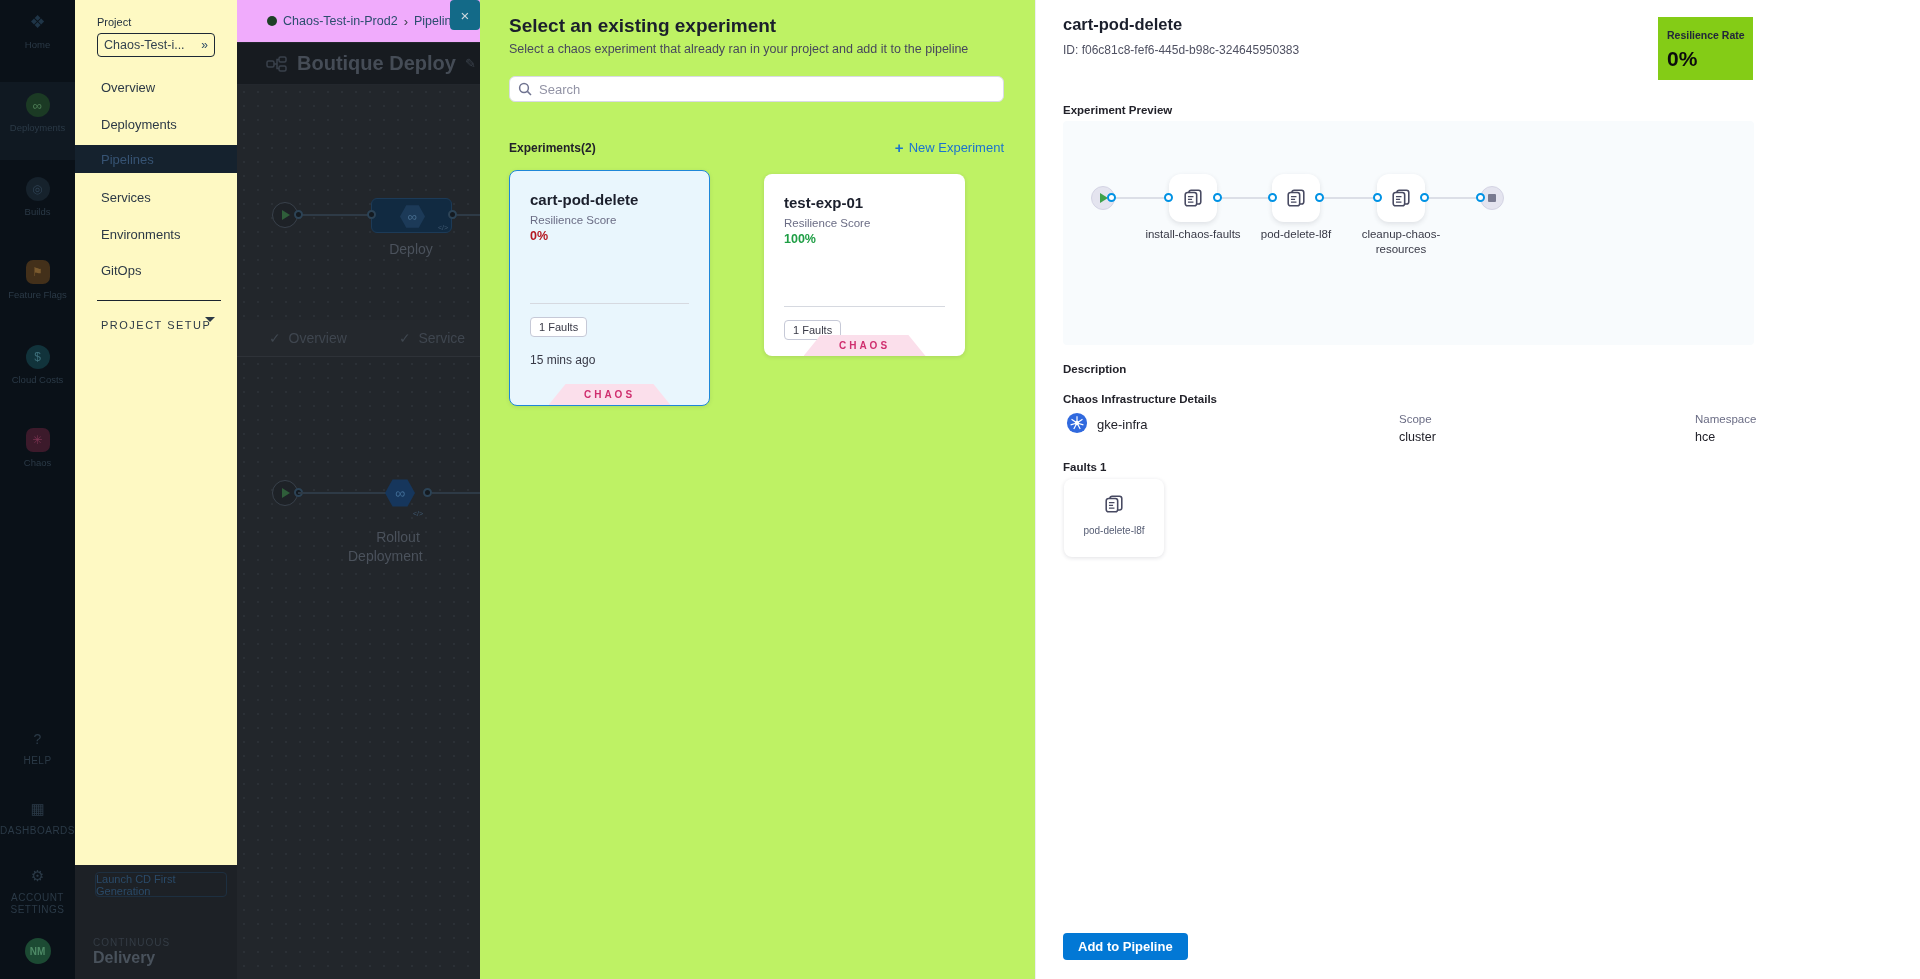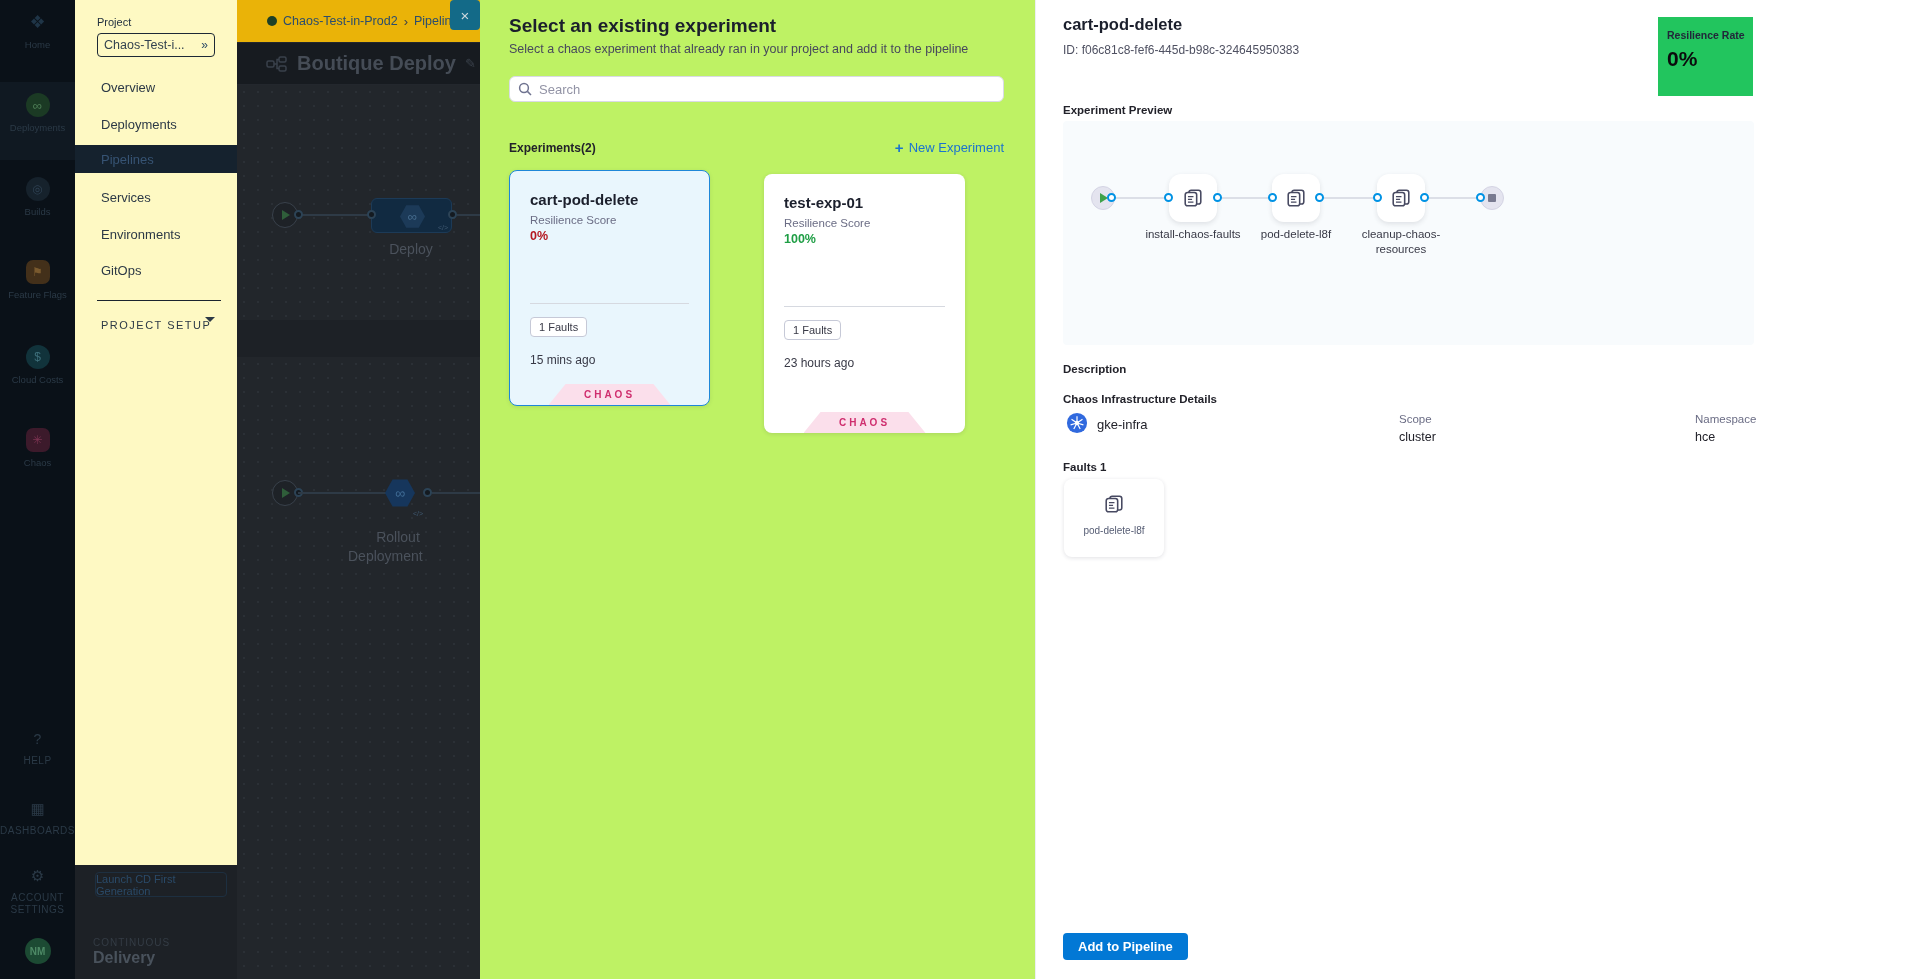--- a/index.html
+++ b/index.html
@@ -19,21 +19,21 @@
   .mod-ico { width:24px; height:24px; margin:0 auto; border-radius:50%; display:flex; align-items:center; justify-content:center; font-size:12px; }
   .sel-tile { position:absolute; left:0; top:82px; width:75px; height:78px; background:#101922; }
 
   .botlabel { font-size:10px; letter-spacing:.5px; color:#2b3a47; display:block; margin-top:4px; }
 
   .nav-item { position:absolute; left:26px; font-size:13px; color:#2c3946; }
   .nav-sel-strip { position:absolute; left:0; right:0; top:145px; height:28px; background:#15222e; }
 
   .proj-box { position:absolute; left:22px; top:33px; width:118px; height:24px; border:1px solid #1d2935; border-radius:4px; display:flex; align-items:center; padding:0 6px; justify-content:space-between; }
 
-  .hdr1 { position:absolute; left:0; top:0; width:243px; height:43px; background:#eab308; border-bottom:1px solid #23272d; display:flex; align-items:center; padding-left:30px; gap:6px; }
+  .hdr1 { position:absolute; left:0; top:0; width:243px; height:43px; background:#f0abfc; border-bottom:1px solid #23272d; display:flex; align-items:center; padding-left:30px; gap:6px; }
   .hdr2 { position:absolute; left:0; top:43px; width:243px; height:42px; background:#171b20; border-bottom:1px solid #23272d; display:flex; align-items:center; padding-left:29px; gap:9px; }
   .canvas { position:absolute; left:0; width:243px; background-color:#22262b; background-image:radial-gradient(circle, #2b3036 1px, transparent 1.3px); background-size:14px 14px; }
   .tabstrip { position:absolute; left:0; top:320px; width:243px; height:37px; background:#24282d; border-bottom:1px solid #2e3238; display:flex; align-items:center; gap:52px; padding-left:32px; font-size:14px; color:#3f464f; }
   .dimline { position:absolute; height:2px; background:#2e3a46; }
   .dimport { position:absolute; width:9px; height:9px; border-radius:50%; background:#141a20; border:2px solid #2c4356; }
   .dimplay { position:absolute; width:26px; height:26px; border-radius:50%; border:1.5px solid #39414b; background:#1e2227; display:flex; align-items:center; justify-content:center; }
   .tri-dim { width:0; height:0; border-left:8px solid #2f5e3a; border-top:5px solid transparent; border-bottom:5px solid transparent; margin-left:2px; }
   .hexa { clip-path:polygon(25% 5%, 75% 5%, 100% 50%, 75% 95%, 25% 95%, 0% 50%); display:flex; align-items:center; justify-content:center; }
 
   
@@ -61,21 +61,21 @@
   .score-red { color:#b41720; }
   .score-green { color:#1f9e45; }
   .exp-card .cdivider { position:absolute; left:20px; right:20px; top:132px; height:1px; background:#d6d9e0; }
   .exp-card .cbadge { position:absolute; left:20px; top:146px; font-size:11px; color:#383946; border:1px solid #c6c9d7; background:#fff; border-radius:4px; padding:3px 8px; }
   .exp-card .ctime { position:absolute; left:20px; top:182px; font-size:12px; color:#383946; }
   .ribbon { position:absolute; bottom:0; left:50%; transform:translateX(-50%); width:122px; height:21px; background:#fbdfeb; clip-path:polygon(14% 0, 86% 0, 100% 100%, 0 100%); display:flex; align-items:center; justify-content:center; }
   .ribbon span { font-size:10px; font-weight:bold; letter-spacing:3px; color:#cf2e6e; }
 
   .d-title { position:absolute; left:27px; top:15px; font-size:16.5px; font-weight:bold; color:#1b1f2c; }
   .d-id { position:absolute; left:27px; top:43px; font-size:12px; color:#4f5162; }
-  .res-box { position:absolute; right:167px; top:17px; width:95px; height:79px; background:#22c55e; padding:8px 0 0 9px; }
+  .res-box { position:absolute; right:167px; top:17px; width:95px; height:63px; background:#84cc16; padding:8px 0 0 9px; }
   .res-box .rlabel { font-size:10.5px; font-weight:bold; color:#22273a; }
   .res-box .rval { font-size:21px; font-weight:bold; color:#0b0b0d; margin-top:4px; }
   .sec-label { position:absolute; left:27px; font-size:11.5px; font-weight:bold; color:#22222a; }
 
   .preview { position:absolute; left:27px; top:121px; width:691px; height:224px; background:#f8fbfd; border-radius:4px; }
   .pv-line { position:absolute; top:76px; height:2px; background:#dcdfe7; }
   .pv-port { position:absolute; top:72px; width:9px; height:9px; border-radius:50%; background:#fff; border:2px solid #0092e4; }
   .pv-circle { position:absolute; top:65px; width:24px; height:24px; border-radius:50%; background:#e4e4ef; border:1px solid #d4d4e4; display:flex; align-items:center; justify-content:center; }
   .tri-green { width:0; height:0; border-left:8px solid #3fa14a; border-top:5px solid transparent; border-bottom:5px solid transparent; margin-left:2px; }
   .sq-gray { width:8px; height:8px; background:#787a90; border-radius:1px; }
@@ -202,20 +202,24 @@
             <span style="color:#466c8e; font-size:13px;">∞</span>
           </div>
           <span style="position:absolute; right:3px; bottom:1px; font-size:7px; color:#3f5871;">&lt;/&gt;</span>
         </div>
         <div class="dimport" style="left:130px; top:125px;"></div>
         <div class="dimport" style="left:211px; top:125px;"></div>
         <div class="dimline" style="left:220px; top:129px; width:23px;"></div>
         <span class="abs" style="left:144px; top:156px; width:60px; text-align:center; font-size:14px; color:#4b525c;">Deploy</span>
       </div>
 
+      <div class="tabstrip">
+        <span><span>✓</span>&nbsp;&nbsp;<span>Overview</span></span>
+        <span><span>✓</span>&nbsp;&nbsp;<span>Service</span></span>
+      </div>
 
       <div class="canvas" style="top:357px; height:622px;">
         <div class="dimplay" style="left:35px; top:123px;">
             <span class="tri-dim"></span>
           </div>
         <div class="dimport" style="left:57px; top:131px;"></div>
         <div class="dimline" style="left:61px; top:135px; width:94px;"></div>
         <div class="hexa" style="position:absolute; left:148px; top:121px; width:30px; height:30px; background:#16365c;">
           <span style="color:#3f6b94; font-size:14px;">∞</span>
         </div>
@@ -255,21 +259,21 @@
       <span class="clabel">Resilience Score</span>
       <span class="cscore score-red">0%</span>
       <div class="cdivider"></div>
       <span class="cbadge">1 Faults</span>
       <span class="ctime">15 mins ago</span>
       <div class="ribbon">
           <span>CHAOS</span>
         </div>
     </div>
 
-    <div class="exp-card plain" style="left:284px; top:174px; width:201px; height:259px;">
+    <div class="exp-card plain" style="left:284px; top:174px; width:201px; height:182px;">
       <span class="cname">test-exp-01</span>
       <span class="clabel">Resilience Score</span>
       <span class="cscore score-green">100%</span>
       <div class="cdivider"></div>
       <span class="cbadge">1 Faults</span>
       <span class="ctime">23 hours ago</span>
       <div class="ribbon">
           <span>CHAOS</span>
         </div>
     </div>

